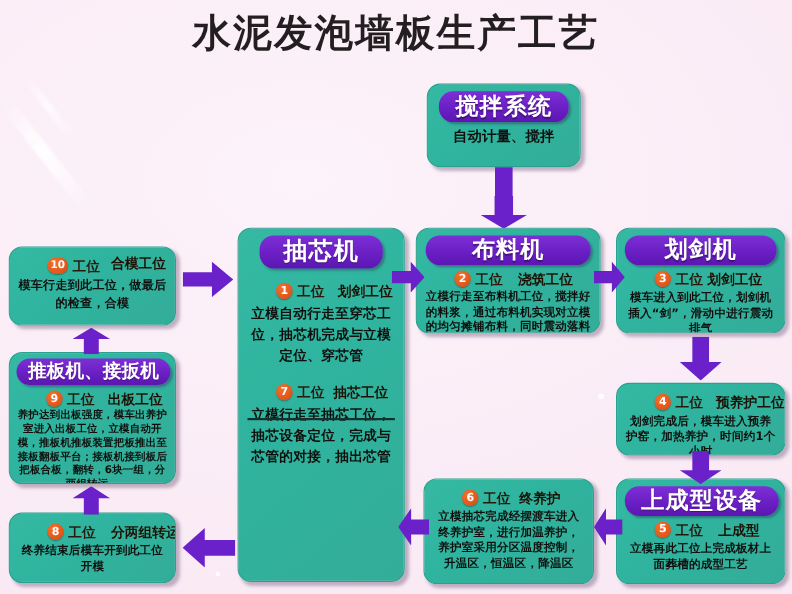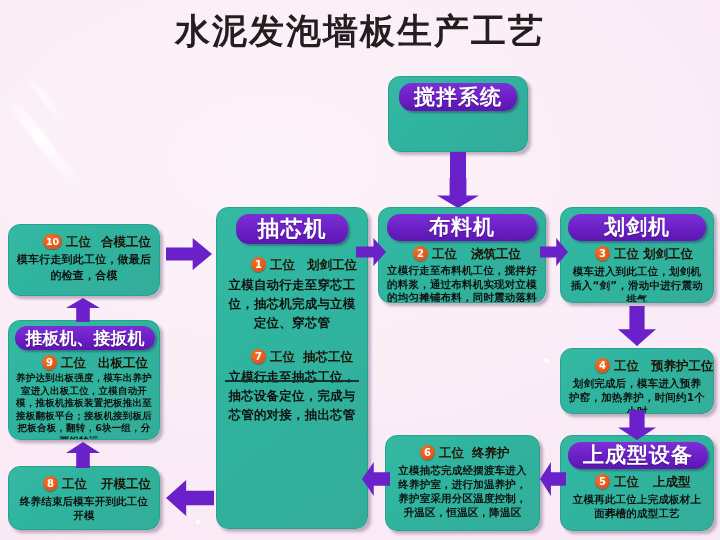--- a/index.html
+++ b/index.html
@@ -178,20 +178,21 @@
   <div class="streak streak-c"></div>
   <div class="spark" style="left:544px; top:358px;"></div>
   <div class="spark" style="left:700px; top:470px;"></div>
   <div class="spark" style="left:196px; top:520px; width:4px; height:4px;"></div>
 
   <div id="title">水泥发泡墙板生产工艺</div>
 
   <div class="card" style="left:388px; top:76px; width:140px; height:76px;">
     <div class="card-inner">
       <span class="hdr" style="width:118px; font-size:21px; line-height:28px;">搅拌系统</span>
+      <div class="body-txt" style="text-align:center; font-size:13px; margin-top:6px;">自动计量、搅拌</div>
     </div>
   </div>
 
   <div class="connector" style="left:450px; top:152px; width:16px; height:32px;"></div>
   <div class="arrow down" style="left:437px; top:178px; width:42px; height:30px;"></div>
 
   <div class="card" style="left:216px; top:207px; width:152px; height:322px;">
     <div class="card-inner">
       <span class="hdr" style="width:112px; font-size:22px; line-height:30px;">抽芯机</span>
 
@@ -269,21 +270,21 @@
       </div>
       <div class="body-txt" style="font-size:10.5px; line-height:14px;">立模抽芯完成经摆渡车进入终养护室，进行加温养护，养护室采用分区温度控制，升温区，恒温区，降温区</div>
     </div>
   </div>
 
   <div class="card" style="left:8px; top:466px; width:152px; height:64px;">
     <div class="card-inner">
       <div class="step-line" style="margin-top:2px;">
         <span class="badge">8</span>
         <span>工位</span>
-        <span class="step-title" style="margin-left:10px;">开模工位</span>
+        <span class="step-title" style="margin-left:10px;">分两组转运</span>
       </div>
       <div class="body-txt" style="font-size:10.5px; line-height:14px;">终养结束后模车开到此工位开模</div>
     </div>
   </div>
 
   <div class="card" style="left:8px; top:320px; width:152px; height:120px;">
     <div class="card-inner" style="padding:5px 6px;">
       <span class="hdr" style="width:140px; font-size:17px; line-height:24px; letter-spacing:0;">推板机、接扳机</span>
       <div class="step-line" style="margin:0 0 1px 2px;">
         <span class="badge">9</span>
@@ -292,21 +293,21 @@
       </div>
       <div class="body-txt" style="font-size:9.5px; line-height:12.5px;">养护达到出板强度，模车出养护室进入出板工位，立模自动开模，推板机推板装置把板推出至接板翻板平台；接板机接到板后把板合板，翻转，6块一组，分两组转运。</div>
     </div>
   </div>
 
   <div class="card" style="left:8px; top:224px; width:152px; height:72px;">
     <div class="card-inner">
       <div class="step-line" style="margin-top:2px;">
         <span class="badge wide">10</span>
         <span>工位</span>
-        <span class="step-title" style="margin-left:6px;">合模工位</span>
+        <span class="step-title" style="margin-left:6px;font-family:Liberation Mono, monospace;">合模工位</span>
       </div>
       <div class="body-txt" style="font-size:11px; line-height:16px;">模车行走到此工位，做最后的检查，合模</div>
     </div>
   </div>
 
   <div class="arrow right" style="left:166px; top:238px; width:46px; height:32px;"></div>
 
   <div class="arrow right" style="left:356px; top:238px; width:30px; height:28px;"></div>
 
   <div class="arrow right" style="left:540px; top:238px; width:28px; height:28px;"></div>

